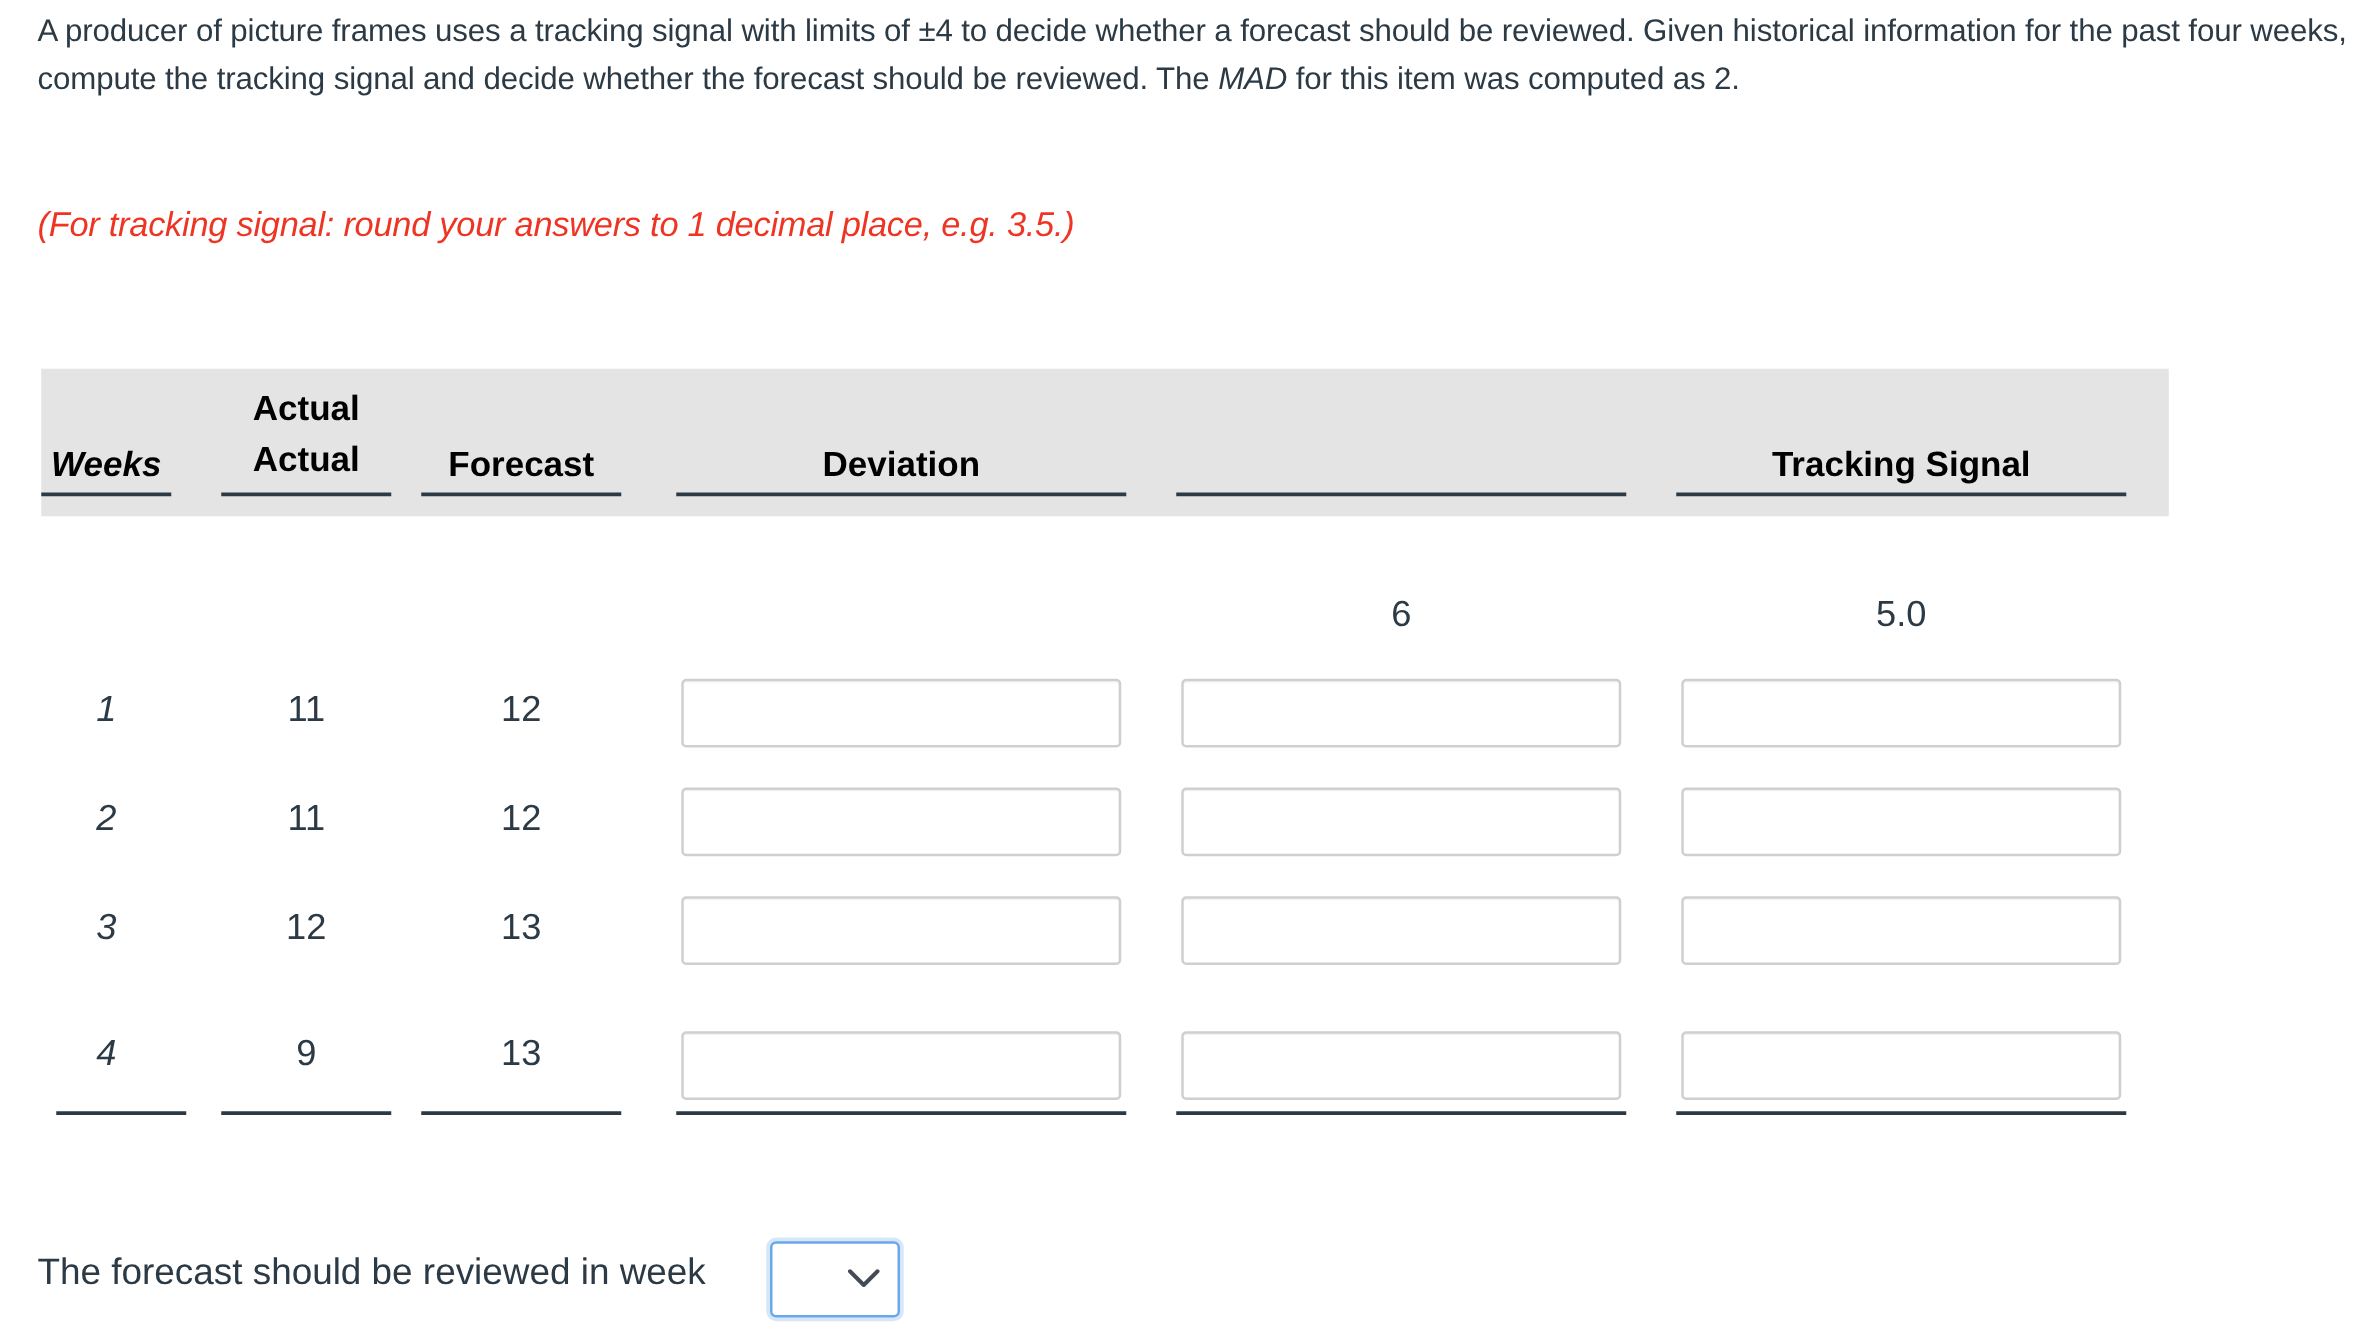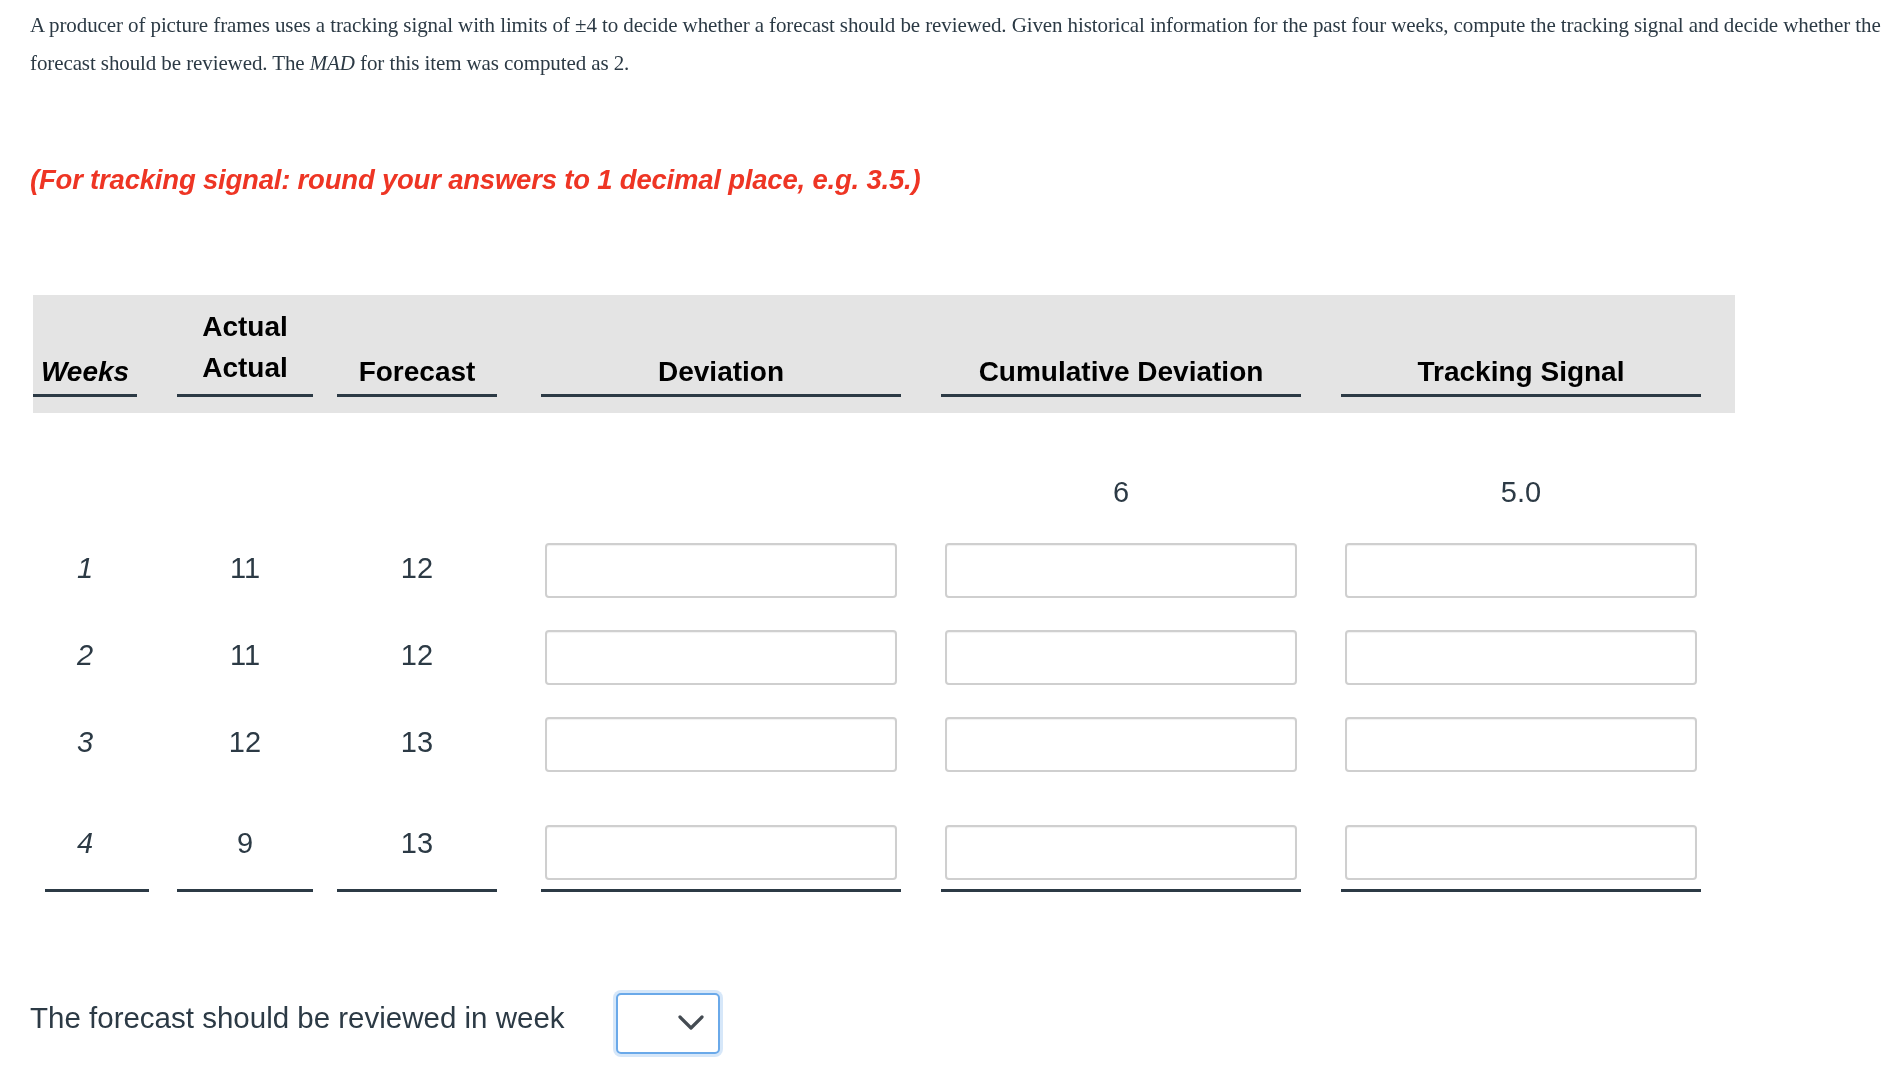--- a/index.html
+++ b/index.html
@@ -20,37 +20,36 @@
     position: absolute;
     inset: 0;
   }
 
   
   .prompt {
     position: absolute;
     left: 30px;
     top: 6px;
     width: 1860px;
-    font-size: 21px;
+    font-size: 25px;
     line-height: 38px;
     color: #2c3a45;
     letter-spacing: -0.1px;
-    font-family: Liberation Serif, serif;
   }
   .prompt .mad {
     font-style: italic;
   }
 
   .note {
     position: absolute;
     left: 30px;
     top: 163px;
     font-size: 27.5px;
     line-height: 34px;
-    font-weight: bold;
+    font-weight: normal;
     font-style: italic;
     color: #ee3524;
     letter-spacing: -0.2px;
   }
 
   
   .table-wrap {
     position: absolute;
     left: 33px;
     top: 295px;
@@ -195,21 +194,20 @@
         <span>Forecast</span>
         <span class="rule"></span>
       </div>
 
       <div class="hdr hdr-stack col-dev">
         <span>Deviation</span>
         <span class="rule"></span>
       </div>
 
       <div class="hdr hdr-stack col-cum">
-        <span>Cumulative Deviation</span>
         <span class="rule"></span>
       </div>
 
       <div class="hdr hdr-stack col-track">
         <span>Tracking Signal</span>
         <span class="rule"></span>
       </div>
     </div>
 
     <div class="rows">

